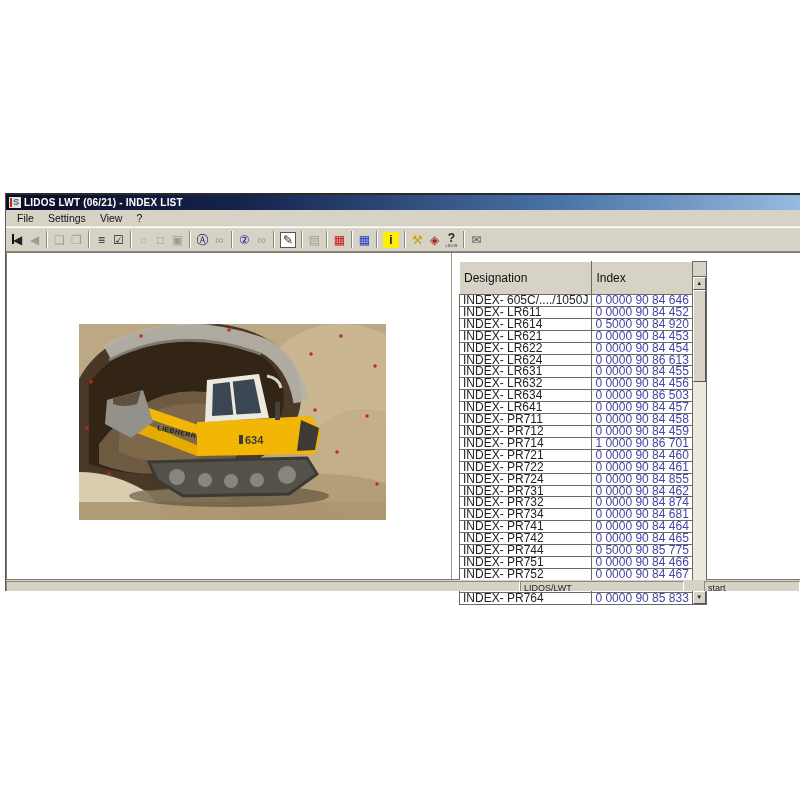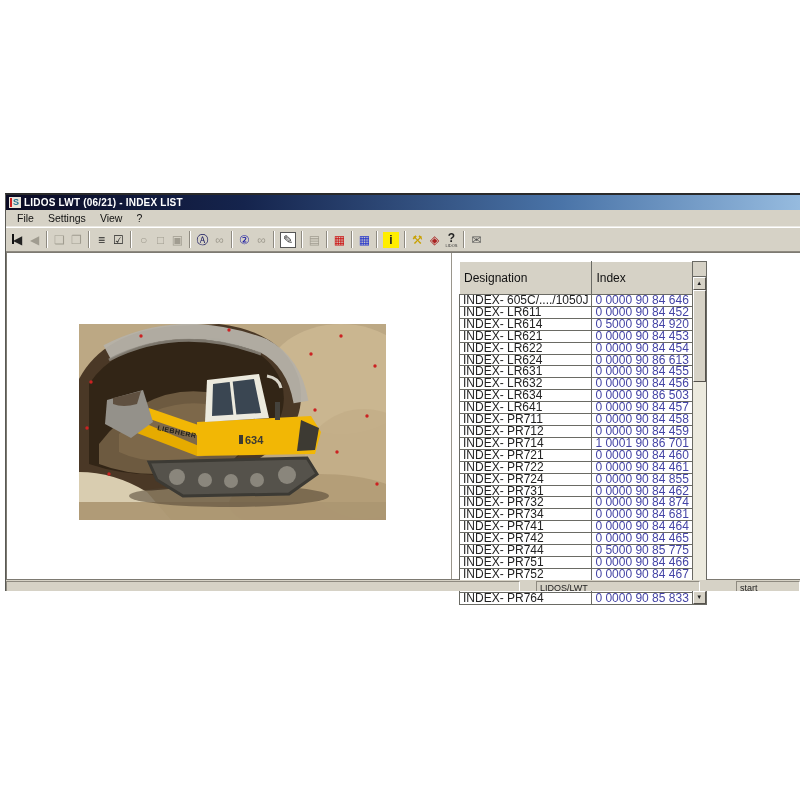--- a/index.html
+++ b/index.html
@@ -55,21 +55,21 @@
            display:flex;flex-direction:column;}
   .sb-cap{height:15px;background:#d6d2c6;border-bottom:1px solid #6a6a64;flex:none;}
   .sb-btn{height:13px;background:#d6d2c6;border:1px solid;border-color:#fff #55524c #55524c #fff;
           font-size:6px;line-height:11px;text-align:center;color:#222;flex:none;}
   .sb-track{flex:1;background:#eceade;position:relative;}
   .sb-thumb{position:absolute;top:0;left:0;right:0;height:92px;background:#d6d2c6;
             border:1px solid;border-color:#fff #55524c #55524c #fff;}
 
   
   .statusbar{position:absolute;left:0;right:0;bottom:0;height:11px;background:#d6d2c6;
-             display:flex;gap:16px;padding-top:1px;overflow:hidden;}
+             display:flex;gap:0;padding-top:1px;overflow:hidden;}
   .sb-panel{border:1px solid;border-color:#8e8a80 #fff #fff #8e8a80;background:#d6d2c6;
             font-size:9px;color:#222;line-height:12px;padding:0 3px;height:14px;overflow:hidden;}
   .sb-panel.p-left{width:514px;flex:none;}
   .sb-panel.p-mid{width:164px;flex:none;}
   .sb-panel.p-right{flex:1;margin-left:20px;}
 
   svg text{font-family:"Liberation Sans",sans-serif;}
 </style>
 </head>
 <body>
@@ -297,21 +297,21 @@
               <tr>
                 <td class="des">INDEX- PR711</td>
                 <td class="idx">0 0000 90 84 458</td>
               </tr>
               <tr>
                 <td class="des">INDEX- PR712</td>
                 <td class="idx">0 0000 90 84 459</td>
               </tr>
               <tr>
                 <td class="des">INDEX- PR714</td>
-                <td class="idx">1 0001 90 86 701</td>
+                <td class="idx">1 0000 90 86 701</td>
               </tr>
               <tr>
                 <td class="des">INDEX- PR721</td>
                 <td class="idx">0 0000 90 84 460</td>
               </tr>
               <tr>
                 <td class="des">INDEX- PR722</td>
                 <td class="idx">0 0000 90 84 461</td>
               </tr>
               <tr>

